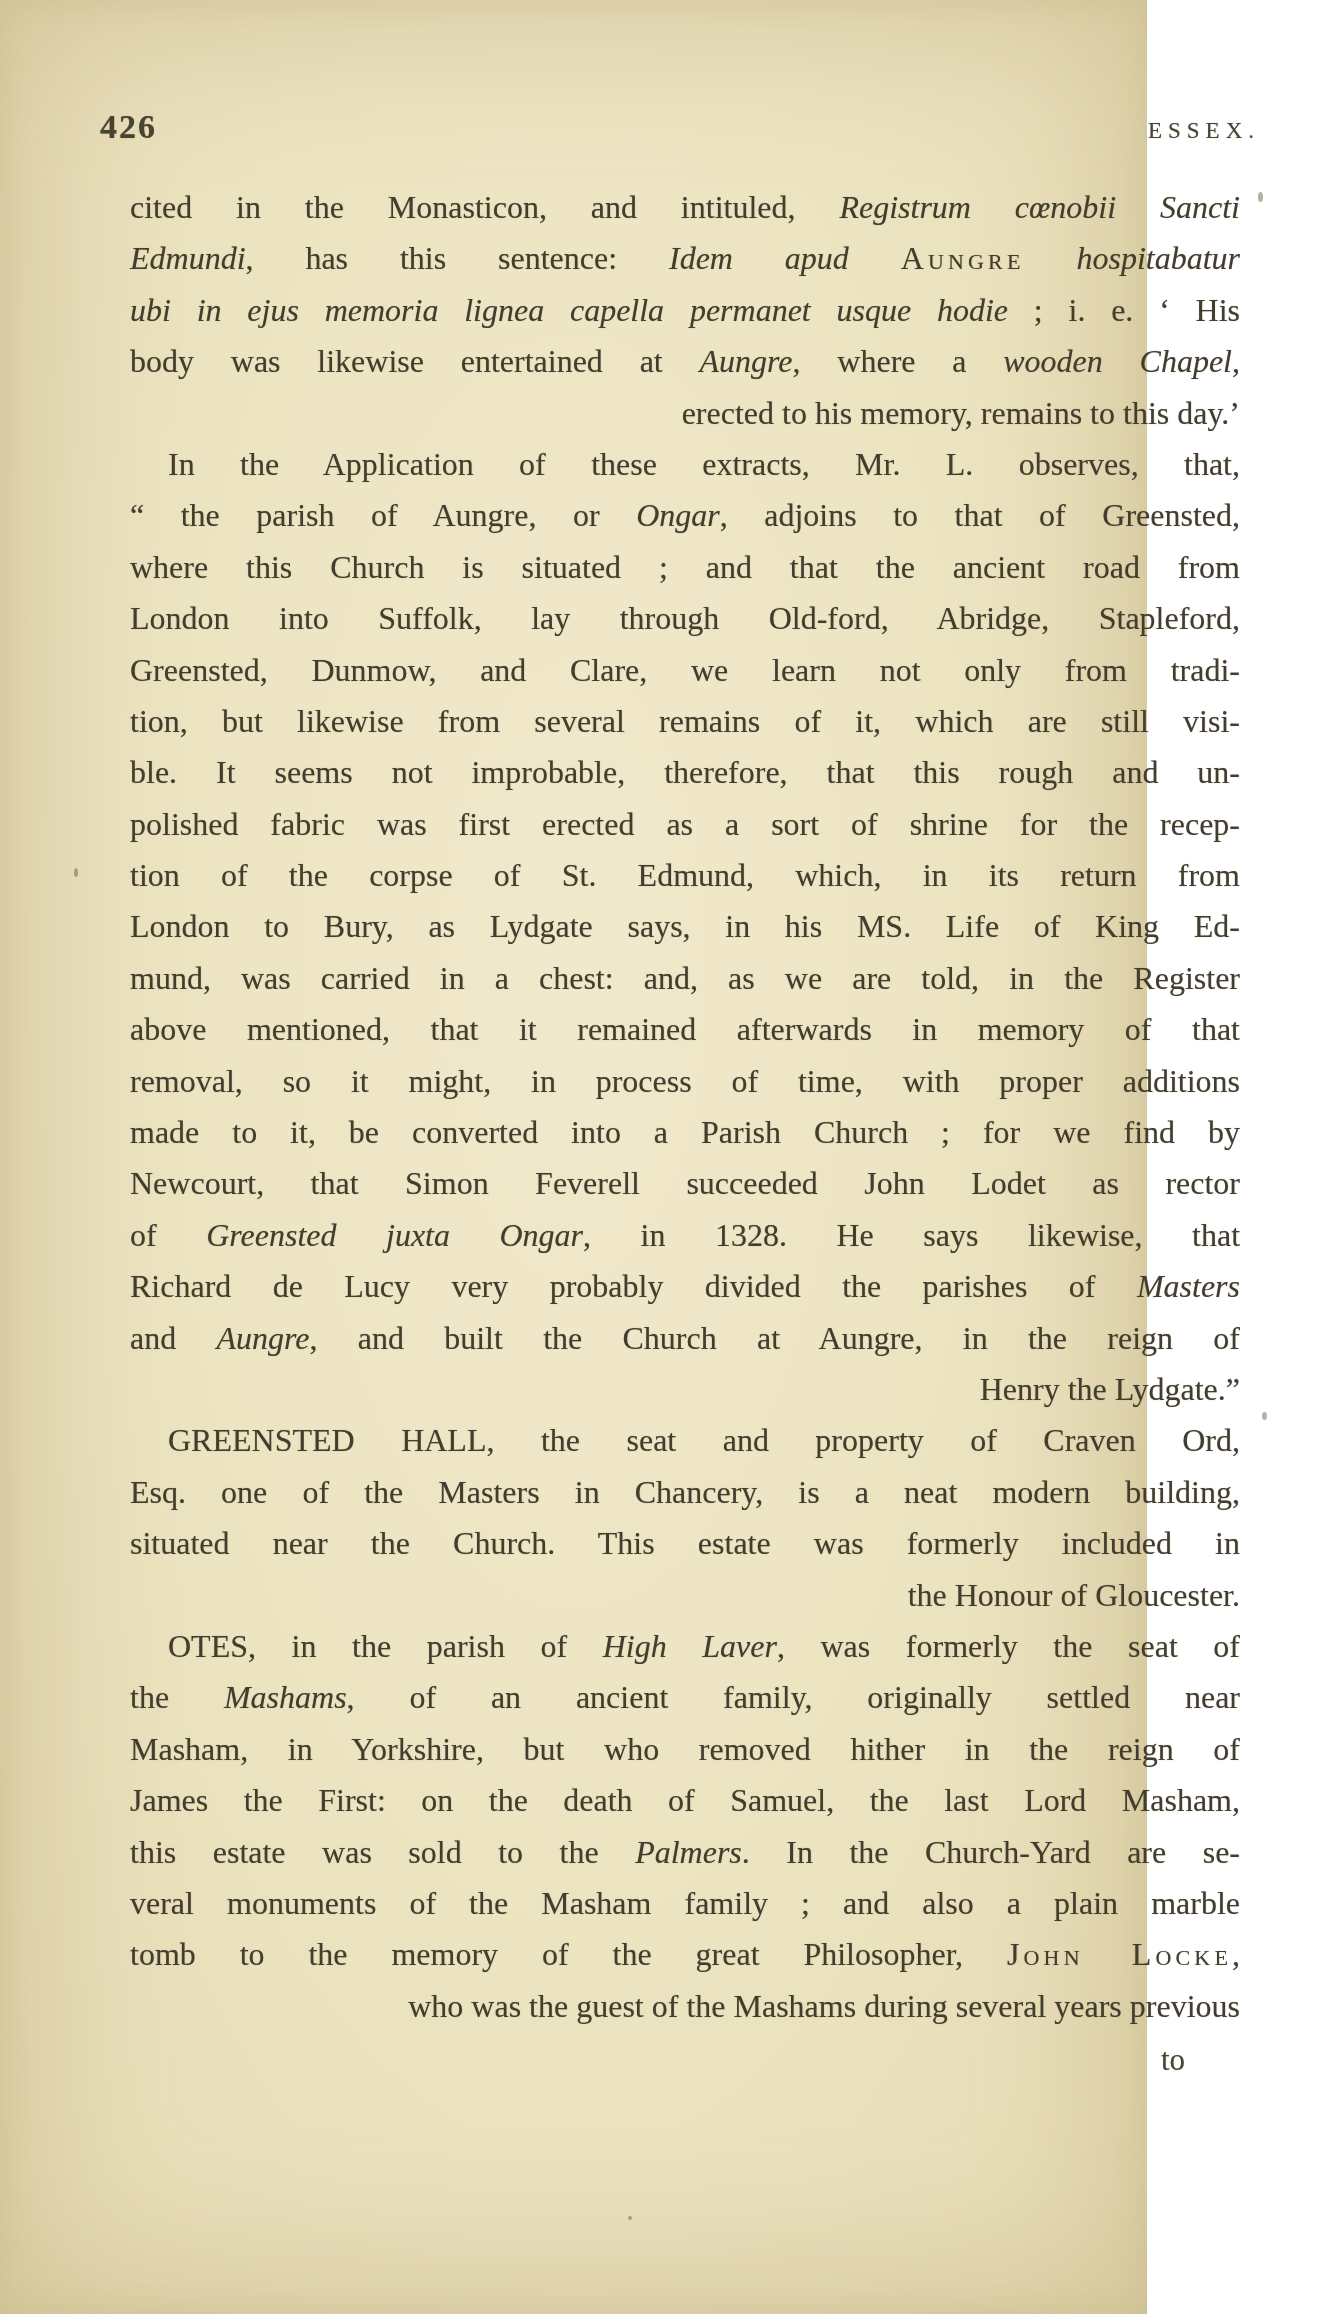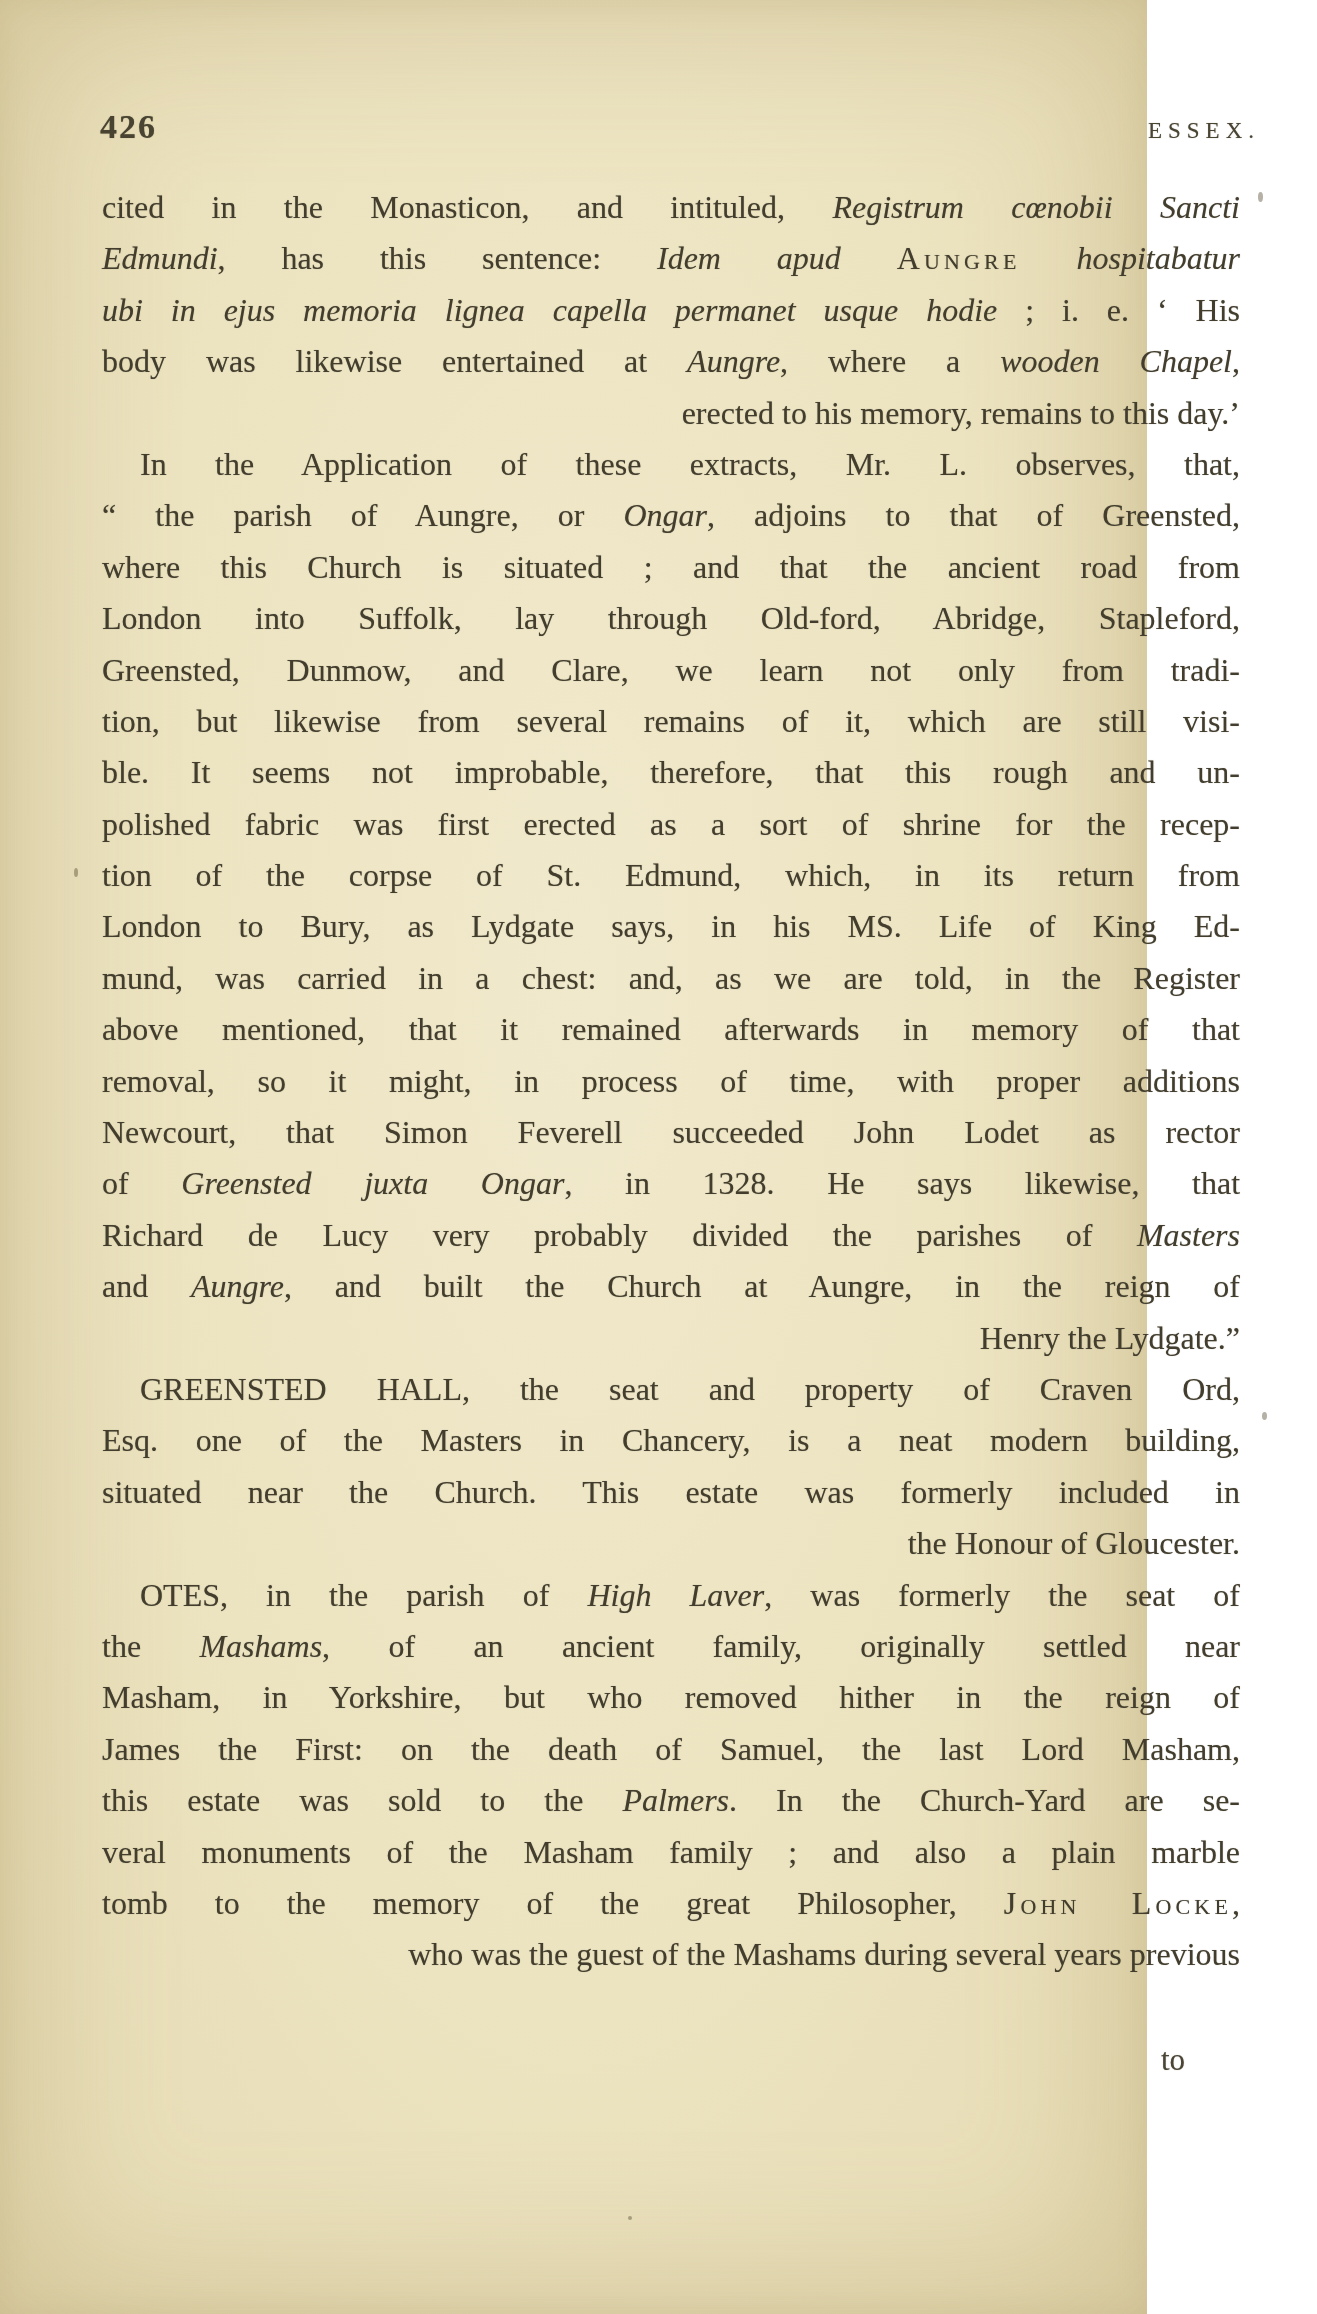--- a/index.html
+++ b/index.html
@@ -28,21 +28,21 @@
   }
   .text-block {
     position:absolute; left:102px; top:182px; width:1138px;
     font-size:32px; color:#423d2d;
     text-shadow:0 0 1px rgba(60,55,40,.4);
   }
   .line {
     height:51.4px; line-height:51.4px;
     text-align:right;
   }
-  .line.j { text-align:justify; text-align-last:justify; }
+  .line.j { text-align:justify; text-align-last:justify;margin-left:28px; }
   .line.ind { text-indent:38px; }
   .it { font-style:italic; }
   .sc { font-variant:small-caps; letter-spacing:0.13em; }
   .catchword {
     position:absolute; left:102px; top:2042px; width:1138px;
     text-align:right; padding-right:0;
     box-sizing:border-box;
     font-size:31px; color:#4b4535;
     text-shadow:0 0 1px rgba(60,55,40,.4);
   }
@@ -67,20 +67,21 @@
       <div class="line j"><span>London into Suffolk, lay through Old-ford, Abridge, Stapleford,</span></div>
       <div class="line j"><span>Greensted, Dunmow, and Clare, we learn not only from tradi-</span></div>
       <div class="line j"><span>tion, but likewise from several remains of it, which are still visi-</span></div>
       <div class="line j"><span>ble.  It seems not improbable, therefore, that this rough and un-</span></div>
       <div class="line j"><span>polished fabric was first erected as a sort of shrine for the recep-</span></div>
       <div class="line j"><span>tion of the corpse of St. Edmund, which, in its return from</span></div>
       <div class="line j"><span>London to Bury, as Lydgate says, in his MS. Life of King Ed-</span></div>
       <div class="line j"><span>mund, was carried in a chest: and, as we are told, in the Register</span></div>
       <div class="line j"><span>above mentioned, that it remained afterwards in memory of that</span></div>
       <div class="line j"><span>removal, so it might, in process of time, with proper additions</span></div>
+      <div class="line j"><span>made to it, be converted into a Parish Church ; for we find by</span></div>
       <div class="line j"><span>Newcourt, that Simon Feverell succeeded John Lodet as rector</span></div>
       <div class="line j"><span>of </span><span class="it">Greensted juxta Ongar</span><span>, in 1328.  He says likewise, that</span></div>
       <div class="line j"><span>Richard de Lucy very probably divided the parishes of </span><span class="it">Masters</span></div>
       <div class="line j"><span>and </span><span class="it">Aungre</span><span>, and built the Church at Aungre, in the reign of</span></div>
       <div class="line"><span>Henry the Lydgate.”</span></div>
       <div class="line j ind"><span>GREENSTED HALL, the seat and property of Craven Ord,</span></div>
       <div class="line j"><span>Esq. one of the Masters in Chancery, is a neat modern building,</span></div>
       <div class="line j"><span>situated near the Church.  This estate was formerly included in</span></div>
       <div class="line"><span>the Honour of Gloucester.</span></div>
       <div class="line j ind"><span>OTES, in the parish of </span><span class="it">High Laver</span><span>, was formerly the seat of</span></div>

